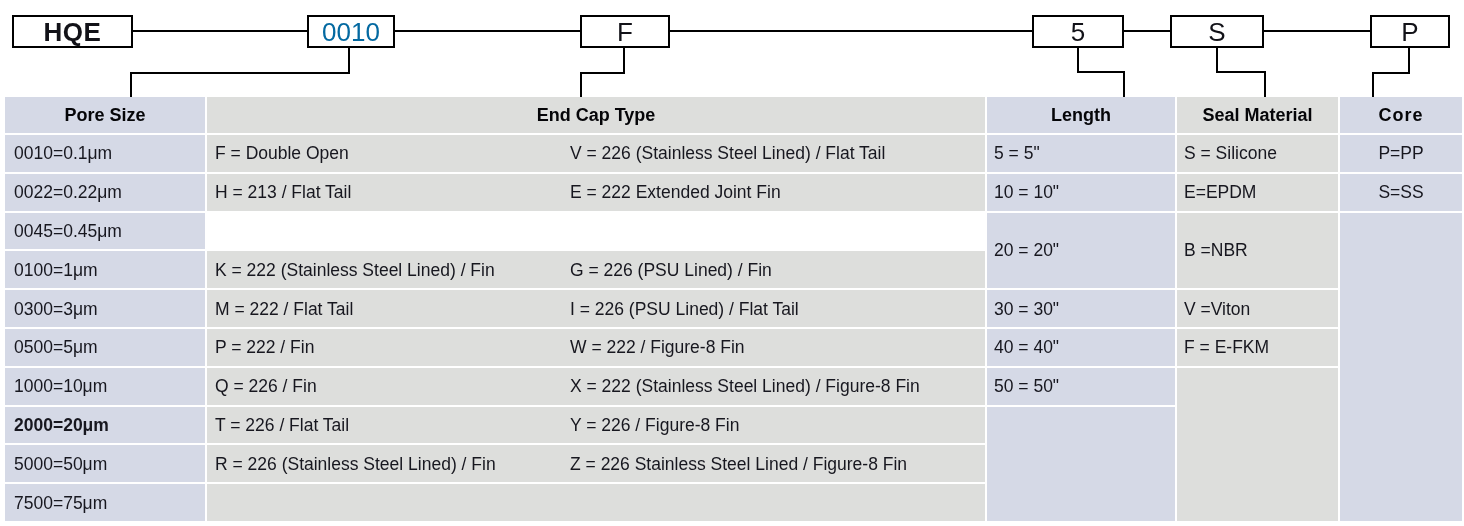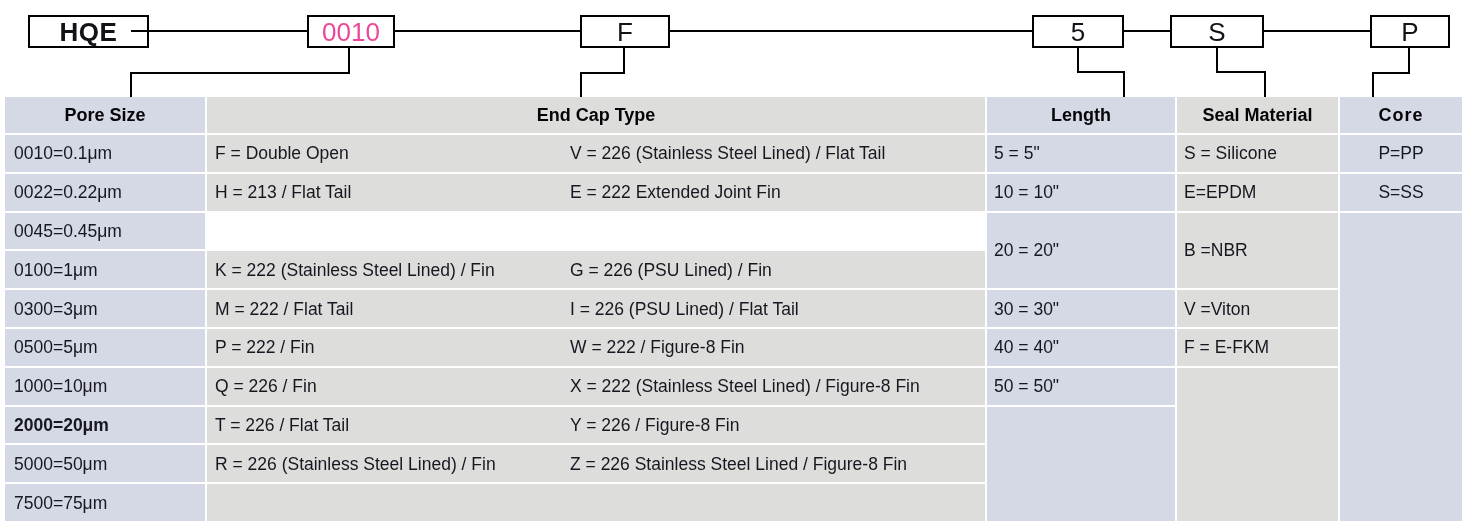--- a/index.html
+++ b/index.html
@@ -7,21 +7,21 @@
     position:relative;width:1464px;height:526px;background:#ffffff;
     font-family:"Liberation Sans","DejaVu Sans",sans-serif;color:#17171f;overflow:hidden;
   }
   
   .code-box{
     position:absolute;top:15px;height:33px;border:2px solid #000;background:#fff;
     display:flex;align-items:center;justify-content:center;
     font-size:26px;line-height:1;box-sizing:border-box;color:#121218;
   }
   .code-box.bold{font-weight:bold;letter-spacing:.5px;}
-  .code-box.blue{color:#ec4899;}
+  .code-box.blue{color:#0369a1;}
   
   .hline,.vline{position:absolute;background:#000;}
   .hline{height:2px;}
   .vline{width:2px;}
   
   #order-table{
     position:absolute;left:5px;top:97px;width:1457px;height:424px;
     display:grid;grid-template-columns:200px 778px 188px 161px 122px;
     grid-template-rows:36px repeat(10,1fr);gap:2px;background:#fff;
   }
@@ -37,21 +37,21 @@
   .endcap{position:relative;}
   .endcap .lft,.endcap .rgt{position:absolute;top:50%;transform:translateY(-50%);white-space:nowrap;}
   .endcap .lft{left:8px;}
   .endcap .rgt{left:363px;}
 </style>
 </head>
 <body>
 
 <div id="canvas">
 
-  <div class="code-box bold" style="left:28px;width:121px;">HQE</div>
+  <div class="code-box bold" style="left:12px;width:121px;">HQE</div>
   <div class="code-box blue" style="left:307px;width:88px;">0010</div>
   <div class="code-box" style="left:580px;width:90px;">F</div>
   <div class="code-box" style="left:1032px;width:92px;">5</div>
   <div class="code-box" style="left:1170px;width:94px;">S</div>
   <div class="code-box" style="left:1370px;width:80px;">P</div>
 
   <div class="hline" style="left:131px;top:30px;width:176px;"></div>
   <div class="hline" style="left:394px;top:30px;width:186px;"></div>
   <div class="hline" style="left:669px;top:30px;width:363px;"></div>
   <div class="hline" style="left:1123px;top:30px;width:47px;"></div>

